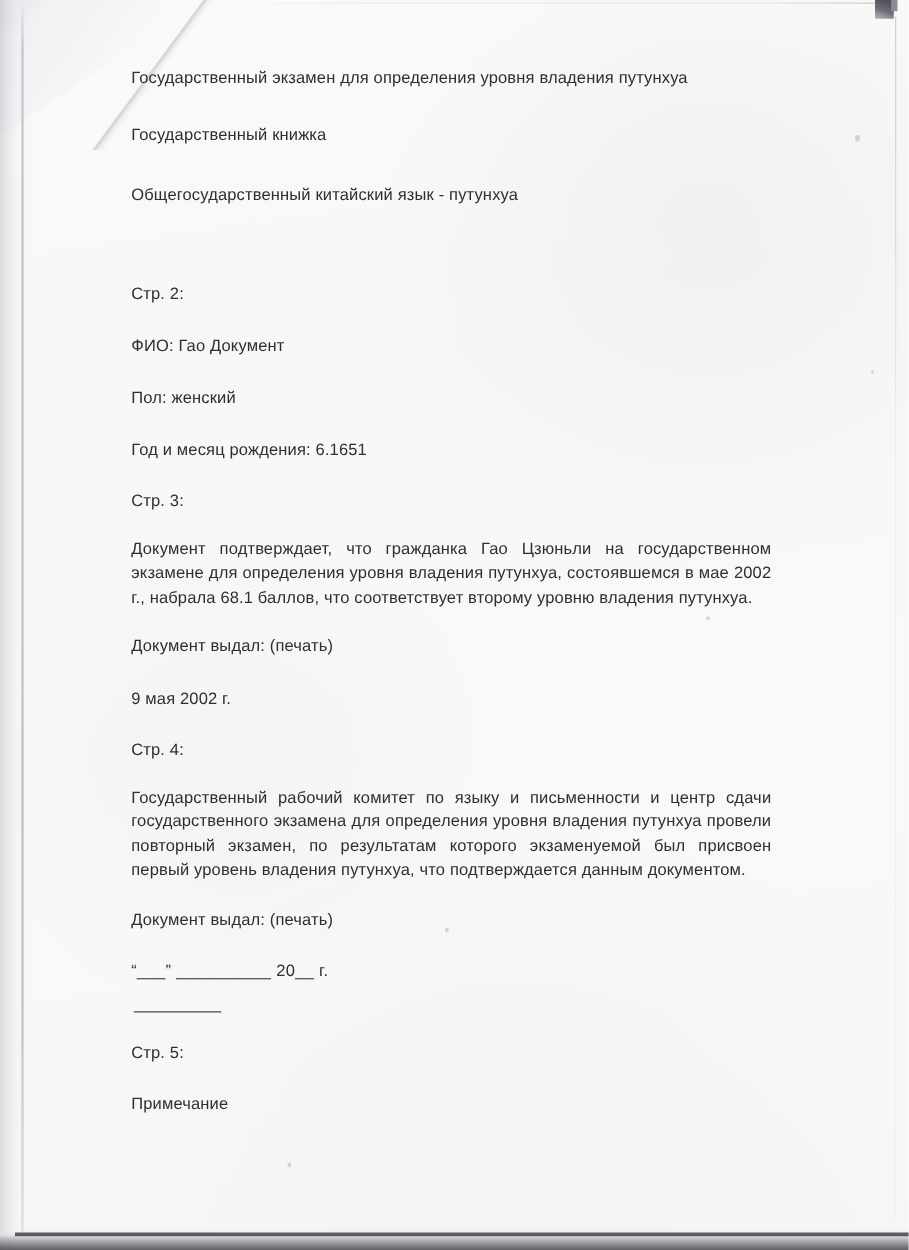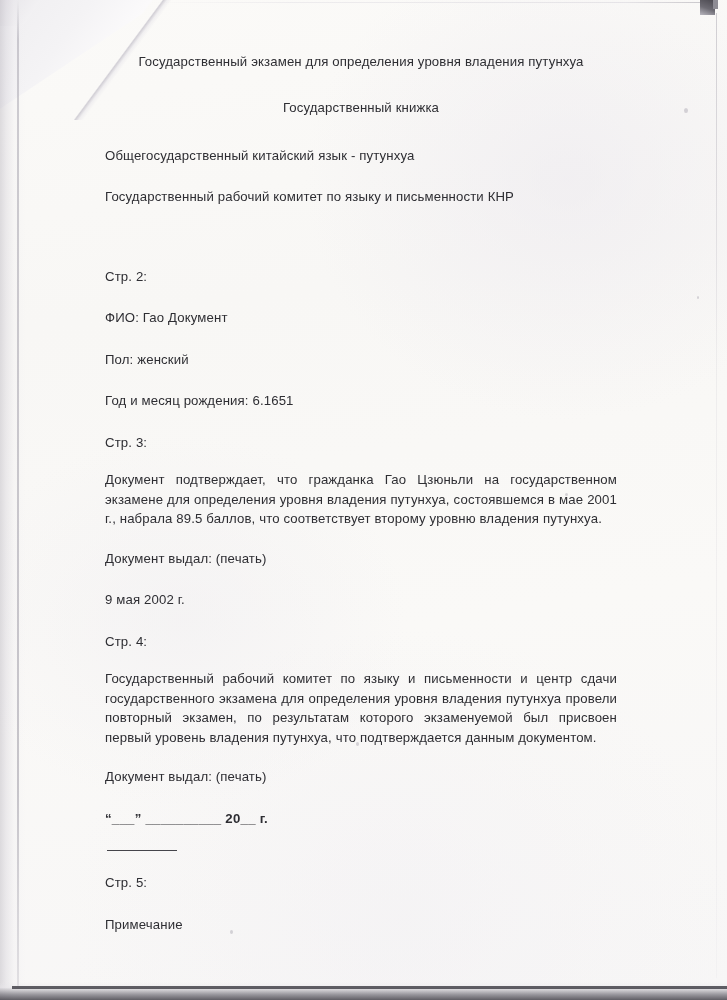--- a/index.html
+++ b/index.html
@@ -147,42 +147,42 @@
   .doc {
     position: absolute;
     left: 105px;
     top: 52px;
     width: 512px;
     color: #2e2e33;
     font-size: 13.2px;
     line-height: 1.55;
     letter-spacing: 0.01em;
   }
-  .t-center { text-align: center; }
+  .t-center { }
   .t-just {
     text-align: justify;
     text-justify: inter-word;
     line-height: 1.48;
   }
   .line { margin: 0 0 21px 0; }
   .line-tight { margin: 0 0 17px 0; }
   .para { margin: 0 0 20px 0; }
   .title-main { margin: 0 0 26px 0; }
   .title-sub  { margin: 0 0 27px 0; }
 
   .gap-lg { height: 38px; }
 
   .rule {
     width: 70px;
     height: 0;
     border-top: 1.3px solid #45454b;
     margin: 6px 0 22px 2px;
   }
 
-  .blank-line { letter-spacing: 0.02em; font-weight: bold; }
+  .blank-line { letter-spacing: 0.02em; }
 </style>
 </head>
 <body>
 
 <div class="scan">
   <div class="curl"></div>
   <div class="curl-fold"></div>
   <div class="curl-tip"></div>
 
   <div class="edge-left"></div>
@@ -206,36 +206,35 @@
 <div class="page">
   <div class="doc">
 
     <div class="line title-main t-center">Государственный экзамен для определения уровня владения путунхуа</div>
 
     <div class="line title-sub t-center">Государственный книжка</div>
 
 
     <div class="line">Общегосударственный китайский язык - путунхуа</div>
 
-    <div class="line">Государственный рабочий комитет по языку и письменности КНР</div>
 
     <div class="gap-lg"></div>
 
     <div class="line">Стр. 2:</div>
 
     <div class="line">ФИО: Гао Документ</div>
 
     <div class="line">Пол: женский</div>
 
     <div class="line">Год и месяц рождения: 6.1651</div>
 
 
     <div class="line-tight">Стр. 3:</div>
 
-    <div class="para t-just">Документ подтверждает, что гражданка Гао Цзюньли на государственном экзамене для определения уровня владения путунхуа, состоявшемся в мае 2001 г., набрала 89.5 баллов, что соответствует второму уровню владения путунхуа.</div>
+    <div class="para t-just">Документ подтверждает, что гражданка Гао Цзюньли на государственном экзамене для определения уровня владения путунхуа, состоявшемся в мае 2002 г., набрала 68.1 баллов, что соответствует второму уровню владения путунхуа.</div>
 
     <div class="line">Документ выдал: (печать)</div>
 
     <div class="line">9 мая 2002 г.</div>
 
     <div class="line-tight">Стр. 4:</div>
 
     <div class="para t-just">Государственный рабочий комитет по языку и письменности и центр сдачи государственного экзамена для определения уровня владения путунхуа провели повторный экзамен, по результатам которого экзаменуемой был присвоен первый уровень владения путунхуа, что подтверждается данным документом.</div>
 
     <div class="line">Документ выдал: (печать)</div>

